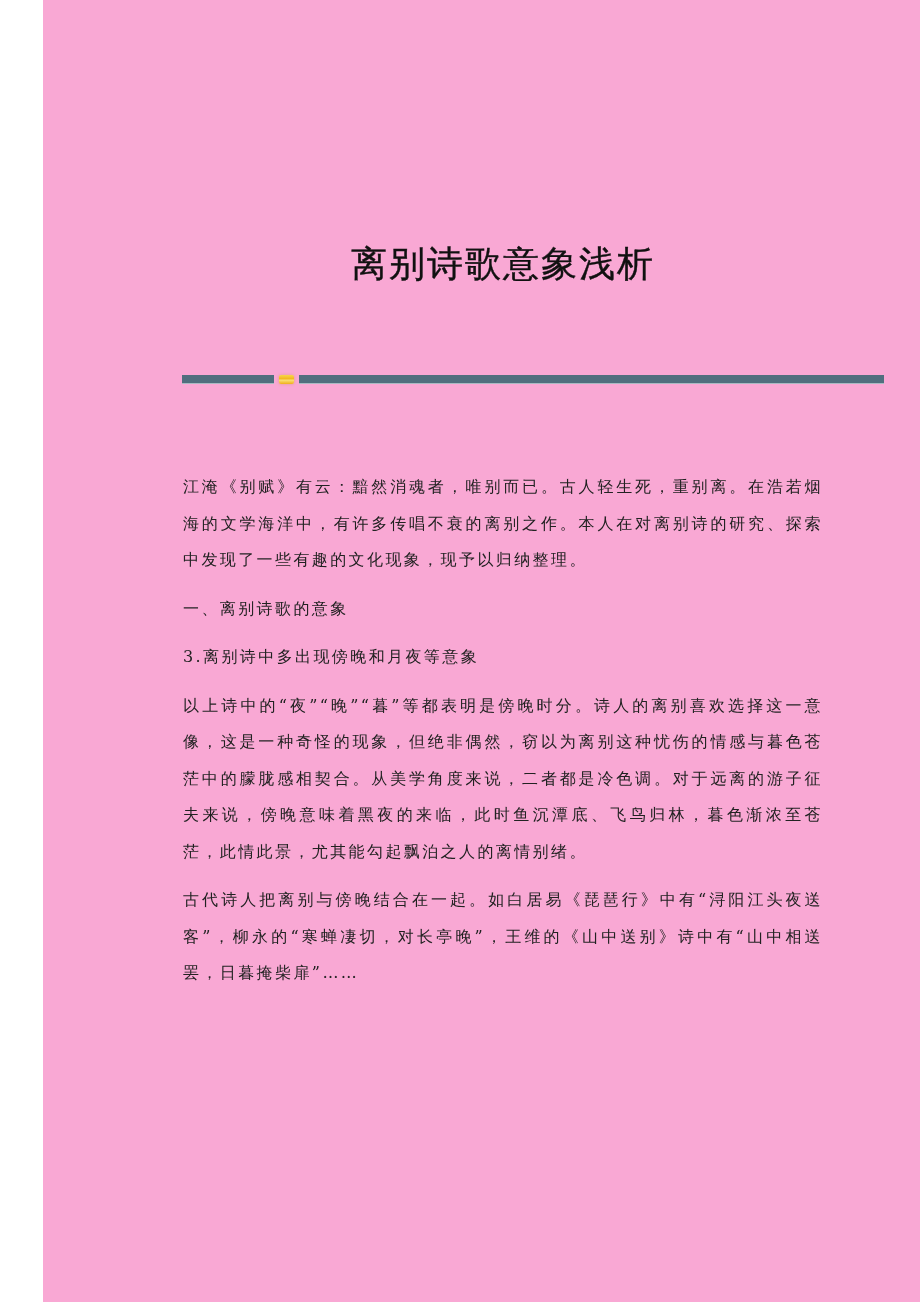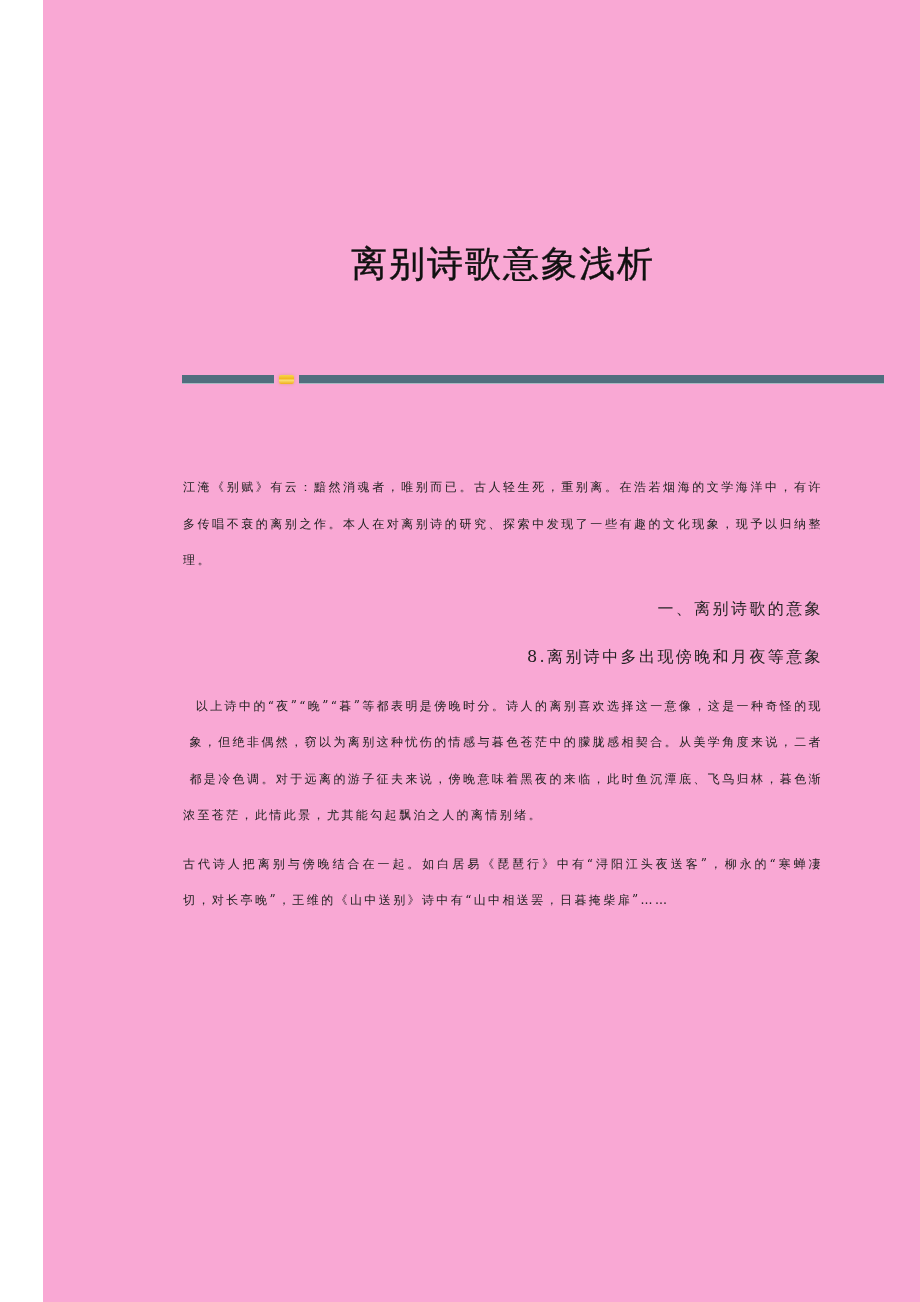--- a/index.html
+++ b/index.html
@@ -72,51 +72,51 @@
       box-shadow: 0 0 3px rgba(200,150,30,0.45);
     }
     .content {
       position: absolute;
       left: 140px;
       top: 469px;
       width: 640px;
     }
     .para {
       margin: 0;
-      font-size: 12px;
+      font-size: 16px;
       line-height: 36.5px;
       letter-spacing: 2.4px;
       color: #222222;
       text-align: justify;
       text-align-last: left;
     }
     .para + .para { margin-top: 12px; }
     .heading {
       margin: 0;
       font-size: 16px;
       line-height: 36.5px;
       letter-spacing: 2.4px;
       color: #222222;
     }
-    .para + .heading, .heading + .heading, .heading + .para { margin-top: 12px; text-align: right; }
+    .para + .heading, .heading + .heading, .heading + .para { margin-top: 12px; }
   </style>
 </head>
 <body>
 
 <div class="page">
 
   <h1 class="title">离别诗歌意象浅析</h1>
 
   <div class="divider">
     <div class="bar-left"></div>
     <div class="gem"></div>
     <div class="bar-right"></div>
   </div>
 
   <div class="content">
     <p class="para">江淹《别赋》有云：黯然消魂者，唯别而已。古人轻生死，重别离。在浩若烟海的文学海洋中，有许多传唱不衰的离别之作。本人在对离别诗的研究、探索中发现了一些有趣的文化现象，现予以归纳整理。</p>
     <p class="heading">一、离别诗歌的意象</p>
-    <p class="heading">8.离别诗中多出现傍晚和月夜等意象</p>
+    <p class="heading">3.离别诗中多出现傍晚和月夜等意象</p>
     <p class="para">以上诗中的“夜”“晚”“暮”等都表明是傍晚时分。诗人的离别喜欢选择这一意像，这是一种奇怪的现象，但绝非偶然，窃以为离别这种忧伤的情感与暮色苍茫中的朦胧感相契合。从美学角度来说，二者都是冷色调。对于远离的游子征夫来说，傍晚意味着黑夜的来临，此时鱼沉潭底、飞鸟归林，暮色渐浓至苍茫，此情此景，尤其能勾起飘泊之人的离情别绪。</p>
     <p class="para">古代诗人把离别与傍晚结合在一起。如白居易《琵琶行》中有“浔阳江头夜送客”，柳永的“寒蝉凄切，对长亭晚”，王维的《山中送别》诗中有“山中相送罢，日暮掩柴扉”……</p>
   </div>
 
 </div>
 
 </body></html>

